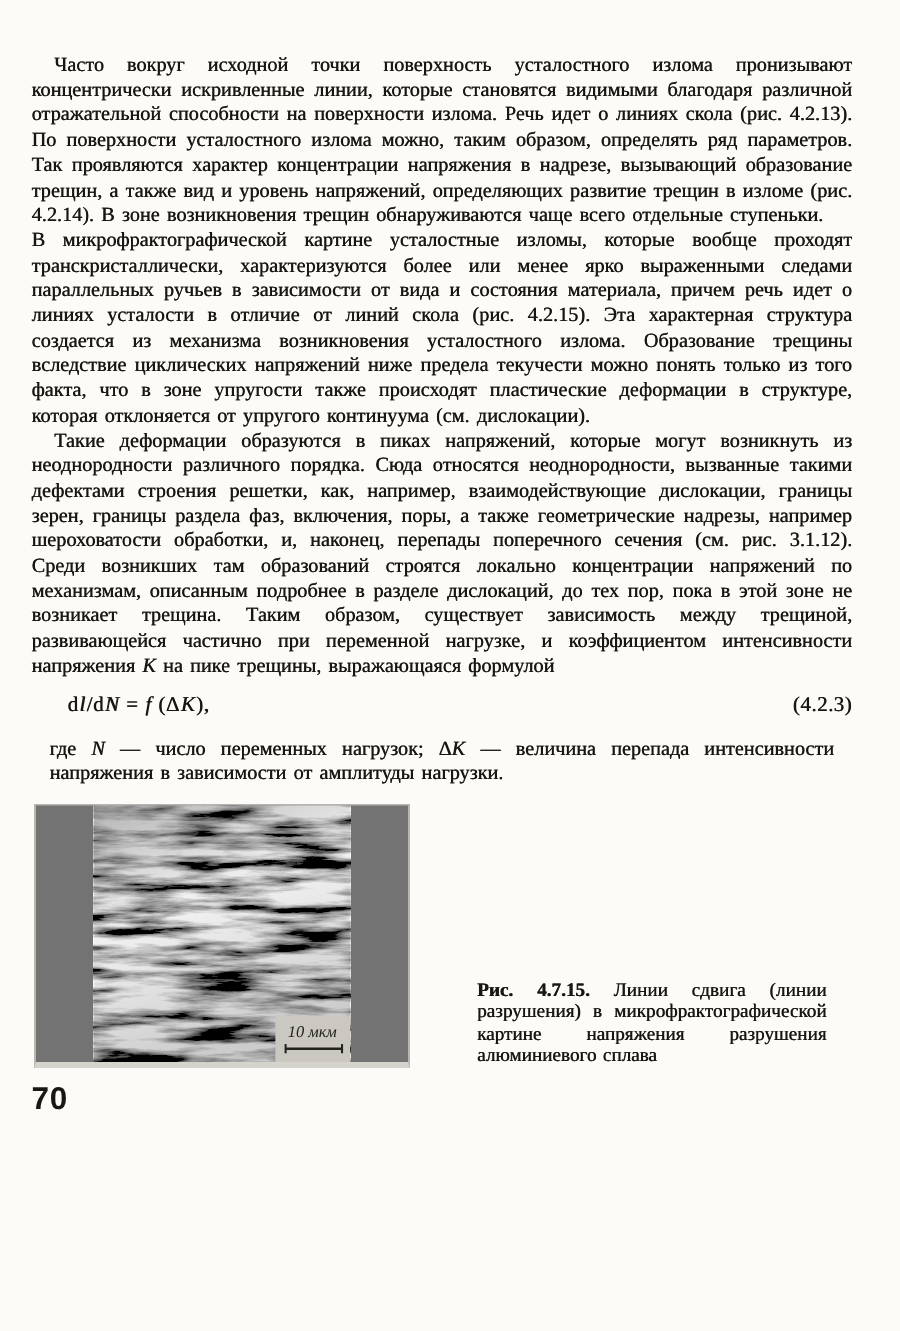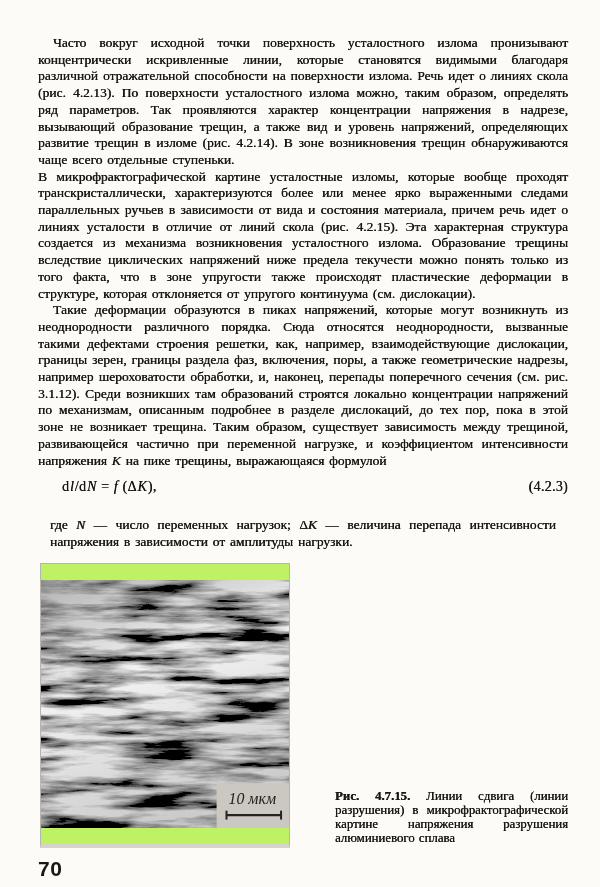--- a/index.html
+++ b/index.html
@@ -5,54 +5,54 @@
   * { box-sizing: border-box; }
   html, body { margin: 0; padding: 0; }
   body {
     width: 600px; height: 887px;
     background: #fcfbf7;
     color: #1a1713;
     font-family: "Liberation Serif", serif;
     overflow: hidden;
     position: relative;
   }
-  .page { padding: 35px 32px 0 38px; width: 600px; }
+  .page { padding: 35px 32px 0 21px; width: 600px; }
   .body-text {
     font-size: 13.5px;
     line-height: 16.7px;
     text-align: justify;
     word-spacing: 1.4px;
     text-shadow: 0.3px 0 0 currentColor;
   }
   .indent { text-indent: 15px; }
   .heading {
     margin: 11px 0 11px 0;
     font-size: 14px;
     font-weight: bold;
     font-style: italic;
     letter-spacing: 0.6px;
     text-shadow: 0.2px 0 0 currentColor;
   }
   .eq-row {
     display: flex;
     justify-content: space-between;
     align-items: baseline;
-    margin: 10px 0 22px 0;
+    margin: 10px 0 12px 0;
     font-size: 14px;
     text-shadow: 0.35px 0 0 currentColor;
   }
   .eq { padding-left: 24px; letter-spacing: 0.4px; }
   .eq i { padding: 0 0.5px; }
   .eq-num { letter-spacing: 0.3px; }
   .figure-row { display: flex; align-items: flex-end; margin-top: 11px; }
   .photo {
-    width: 250px; height: 285px; flex: 0 0 250px;
+    width: 250px; height: 176px; flex: 0 0 250px;
     border: 1px solid #b8b5ae;
     border-bottom: 4px solid #d6d3cc;
-    background: #bef264;
+    background: #737373;
   }
   .photo svg { display: block; width: 100%; height: 100%; }
   .caption {
     width: 233px;
     margin: 0 0 2px 45px;
     font-size: 12.8px;
     line-height: 14.2px;
     text-align: justify;
     word-spacing: 1px;
     text-shadow: 0.3px 0 0 currentColor;

